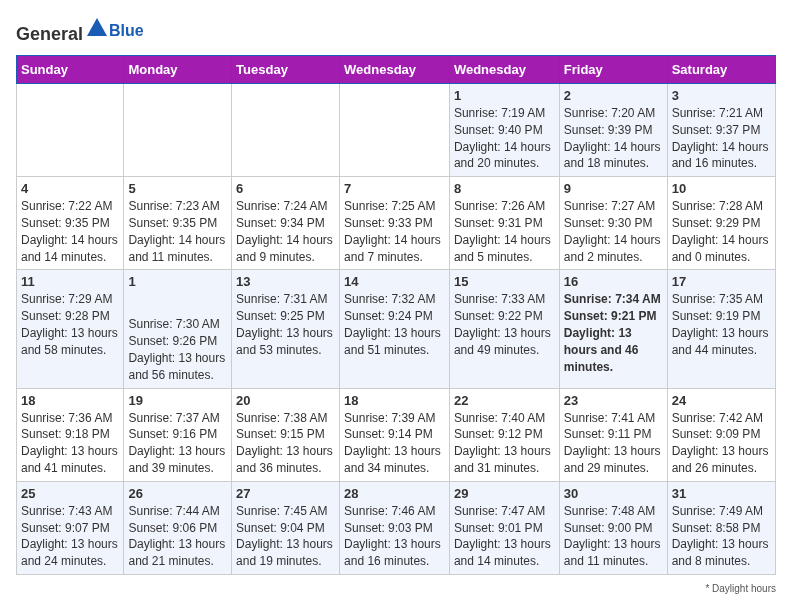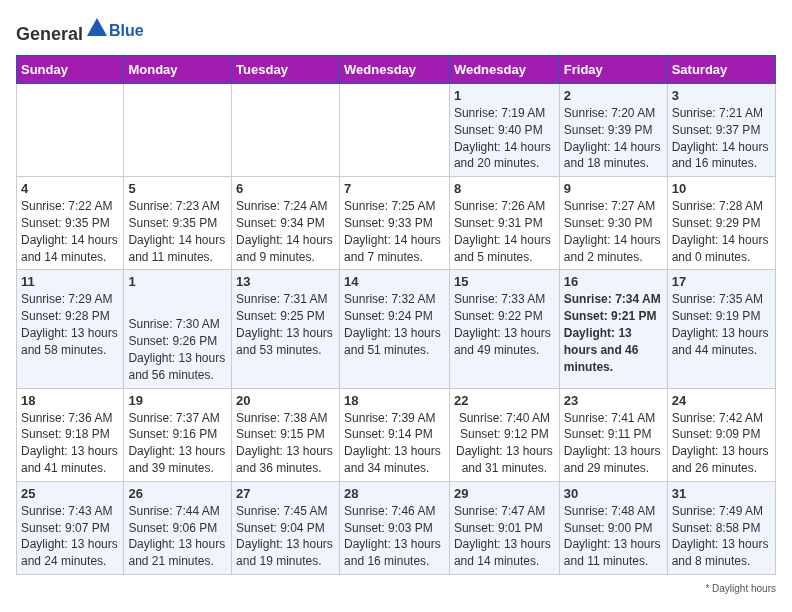--- a/index.html
+++ b/index.html
@@ -260,21 +260,21 @@
 Daylight: 13 hours and 36 minutes.</div>
         </td>
         <td>
           <span class="day-number">18</span>
           <div class="day-info" style="white-space: pre-line;">Sunrise: 7:39 AM
 Sunset: 9:14 PM
 Daylight: 13 hours and 34 minutes.</div>
         </td>
         <td>
           <span class="day-number">22</span>
-          <div class="day-info" style="white-space: pre-line; text-align: center;">Sunrise: 7:40 AM
+          <div class="day-info" style="white-space: pre-line;">Sunrise: 7:40 AM
 Sunset: 9:12 PM
 Daylight: 13 hours and 31 minutes.</div>
         </td>
         <td>
           <span class="day-number">23</span>
           <div class="day-info" style="white-space: pre-line;">Sunrise: 7:41 AM
 Sunset: 9:11 PM
 Daylight: 13 hours and 29 minutes.</div>
         </td>
         <td>

